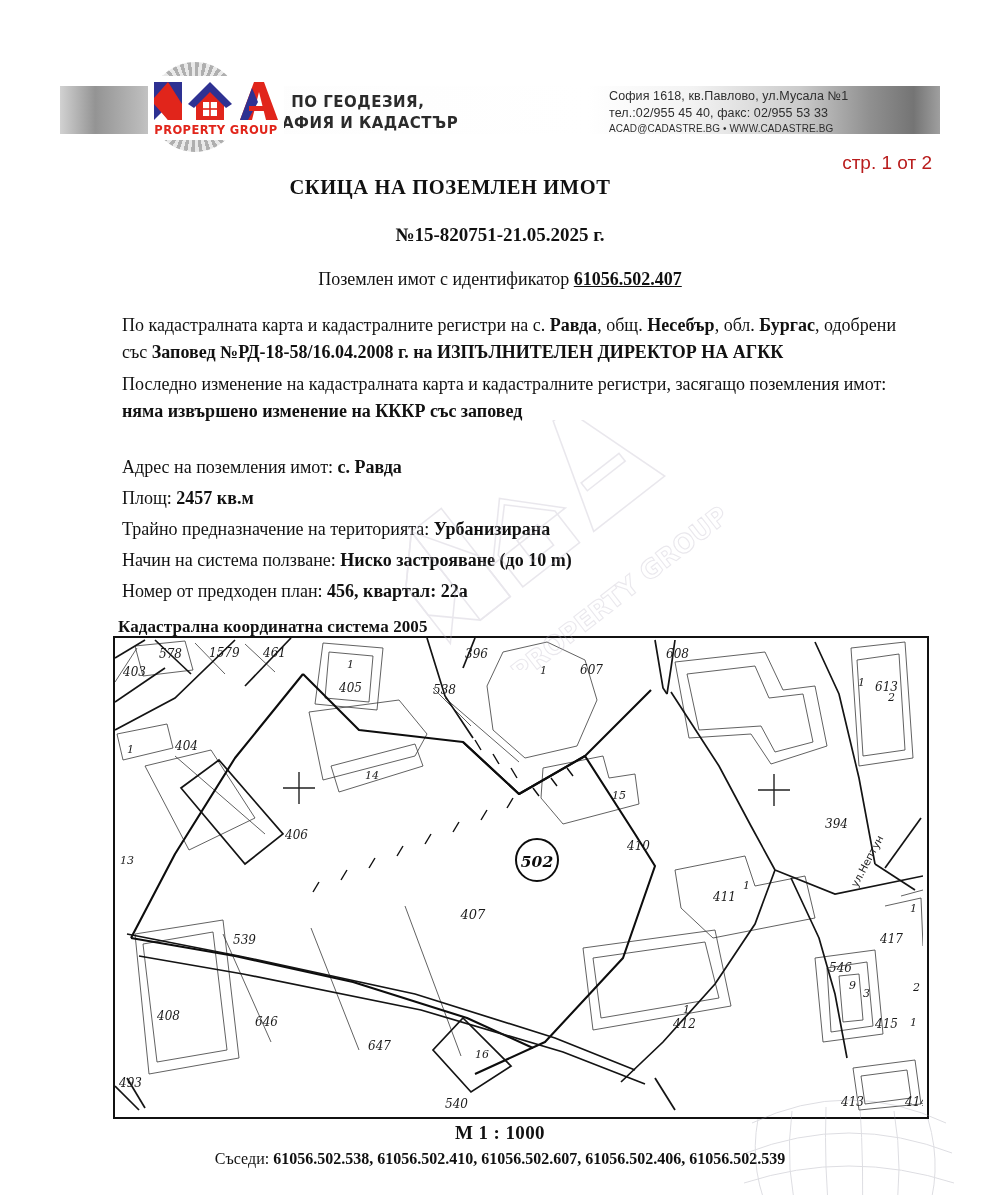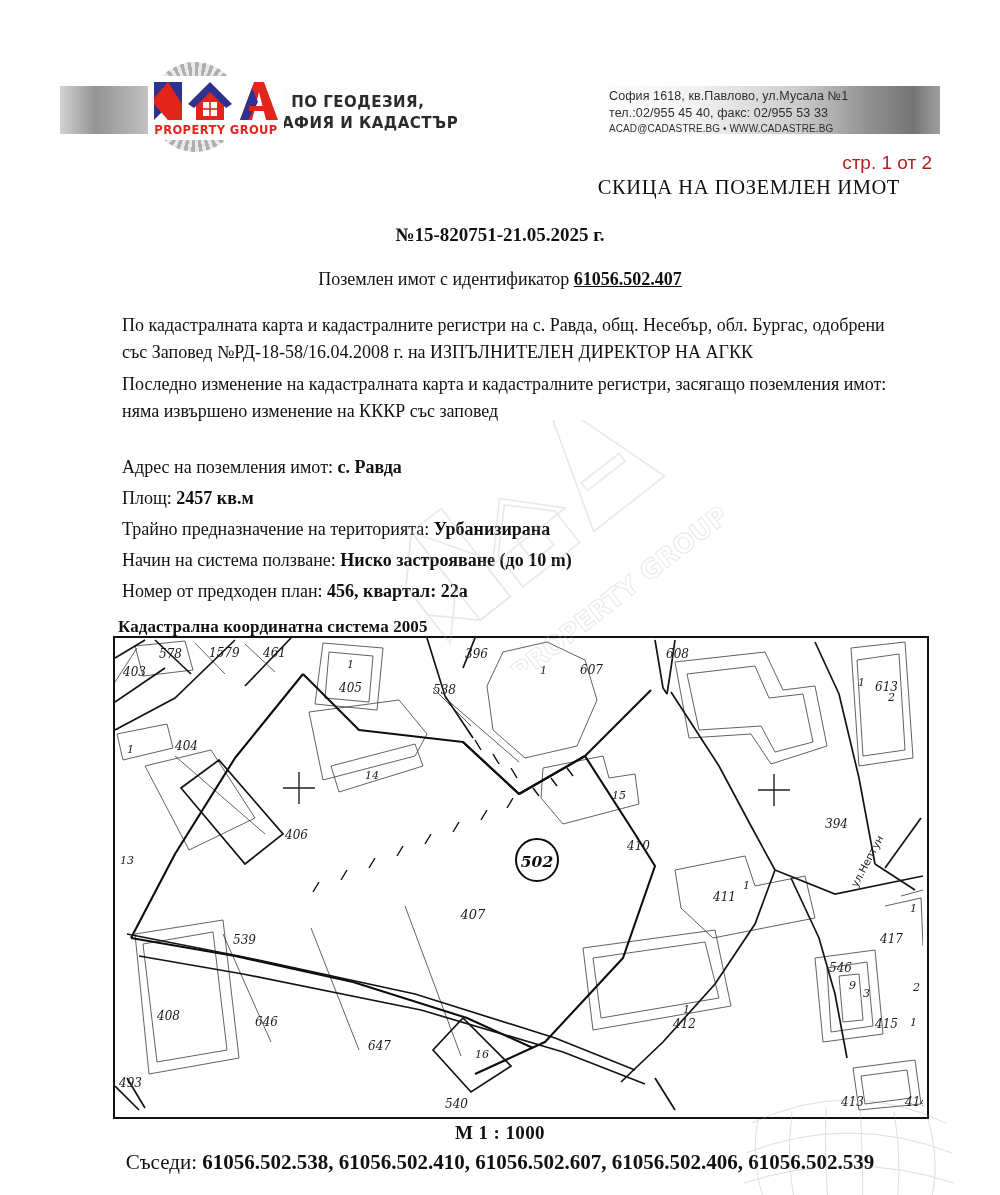--- a/index.html
+++ b/index.html
@@ -99,23 +99,23 @@
     font-family: Liberation Sans, sans-serif;
     color: #b91c1c;
     white-space: nowrap;
   }
 
   
   .doc-title {
     position: absolute;
     left: 0; top: 176px;
     width: 900px;
-    text-align: right;
+    text-align: center;
     font-size: 20.5px;
-    font-weight: normal;
+    font-weight: bold;
     letter-spacing: 0.6px;
   }
   .doc-number {
     position: absolute;
     left: 0; top: 224px;
     width: 1000px;
     text-align: center;
     font-size: 19px;
     font-weight: bold;
   }
@@ -130,21 +130,21 @@
 
   
   .body-text {
     position: absolute;
     left: 122px; top: 312px;
     width: 790px;
     font-size: 18px;
     line-height: 26.5px;
   }
   .body-text p { margin: 0 0 3px 0; }
-  .body-text b { font-weight: normal; }
+  .body-text b { font-weight: bold; }
   .para-gap { margin-top: 6px !important; }
 
   .fields {
     position: absolute;
     left: 122px; top: 452px;
     width: 790px;
     font-size: 18px;
     line-height: 31px;
   }
   .fields .row { white-space: nowrap; }
@@ -177,21 +177,21 @@
     text-align: center;
     font-size: 19px;
     font-weight: bold;
     letter-spacing: 0.4px;
   }
   .neighbours {
     position: absolute;
     left: 0; top: 1150px;
     width: 1000px;
     text-align: center;
-    font-size: 21px;
+    font-size: 16px;
   }
   .neighbours b { font-weight: bold; }
 
   .globe-watermark {
     position: absolute;
     right: 46px; bottom: -28px;
     width: 210px; height: 140px;
     opacity: 0.33;
     pointer-events: none;
   }

